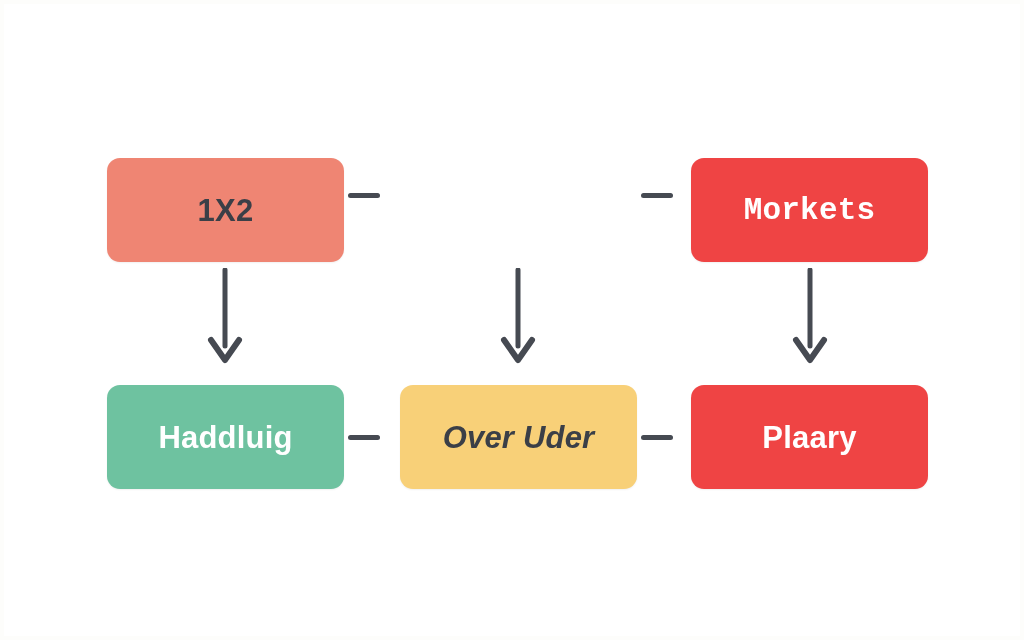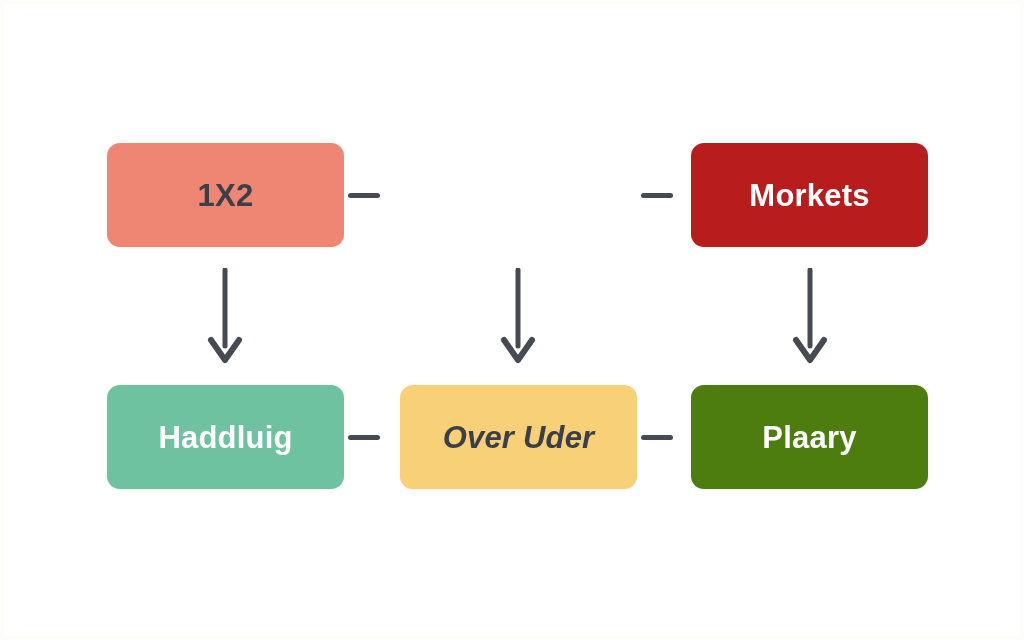--- a/index.html
+++ b/index.html
@@ -39,21 +39,21 @@
     letter-spacing: 0.2px;
     line-height: 1;
     text-align: center;
     white-space: nowrap;
   }
   
   .col-0 { left: 103px; }
   .col-1 { left: 396px; }
   .col-2 { left: 687px; }
   
-  .row-0 { top: 139px; }
+  .row-0 { top: 154px; }
   .row-1 { top: 381px; justify-content: center; }
 
   
   .dash {
     position: absolute;
     height: 5px;
     width: 32px;
     background: #464a52;
     border-radius: 3px;
   }
@@ -80,21 +80,21 @@
 
   <div class="node col-0 row-0" style="background: rgb(239, 133, 115);">
     <span class="node-label" style="color: rgb(59, 63, 71);">1X2</span>
   </div>
 
   <div class="dash dash-r0c0" style="background: rgb(70, 74, 82);"></div>
 
 
   <div class="dash dash-r0c1" style="background: rgb(70, 74, 82);"></div>
 
-  <div class="node col-2 row-0" style="background: #b91c1c;">
+  <div class="node col-2 row-0" style="background: #ef4444; font-family: Liberation Mono, monospace;">
     <span class="node-label" style="color: rgb(255, 255, 255);">Morkets</span>
   </div>
 
   <svg class="arrow arrow-c0" viewBox="0 0 40 96">
     <line x1="20" y1="2" x2="20" y2="78" stroke="#464a52" stroke-width="5" stroke-linecap="round"></line>
     <path d="M 6 72 L 20 92 L 34 72" fill="none" stroke="#464a52" stroke-width="6" stroke-linecap="round" stroke-linejoin="round"></path>
   </svg>
 
   <svg class="arrow arrow-c1" viewBox="0 0 40 96">
     <line x1="20" y1="2" x2="20" y2="78" stroke="#464a52" stroke-width="5" stroke-linecap="round"></line>
@@ -111,17 +111,17 @@
   </div>
 
   <div class="dash dash-r1c0" style="background: rgb(70, 74, 82);"></div>
 
   <div class="node col-1 row-1" style="background: rgb(248, 208, 120); font-style: italic;">
     <span class="node-label" style="color: rgb(59, 63, 71);">Over Uder</span>
   </div>
 
   <div class="dash dash-r1c1" style="background: rgb(70, 74, 82);"></div>
 
-  <div class="node col-2 row-1" style="background: #4d7c0f;">
+  <div class="node col-2 row-1" style="background: #ef4444;">
     <span class="node-label" style="color: rgb(255, 255, 255);">Plaary</span>
   </div>
 
 </div>
 
 </body></html>

